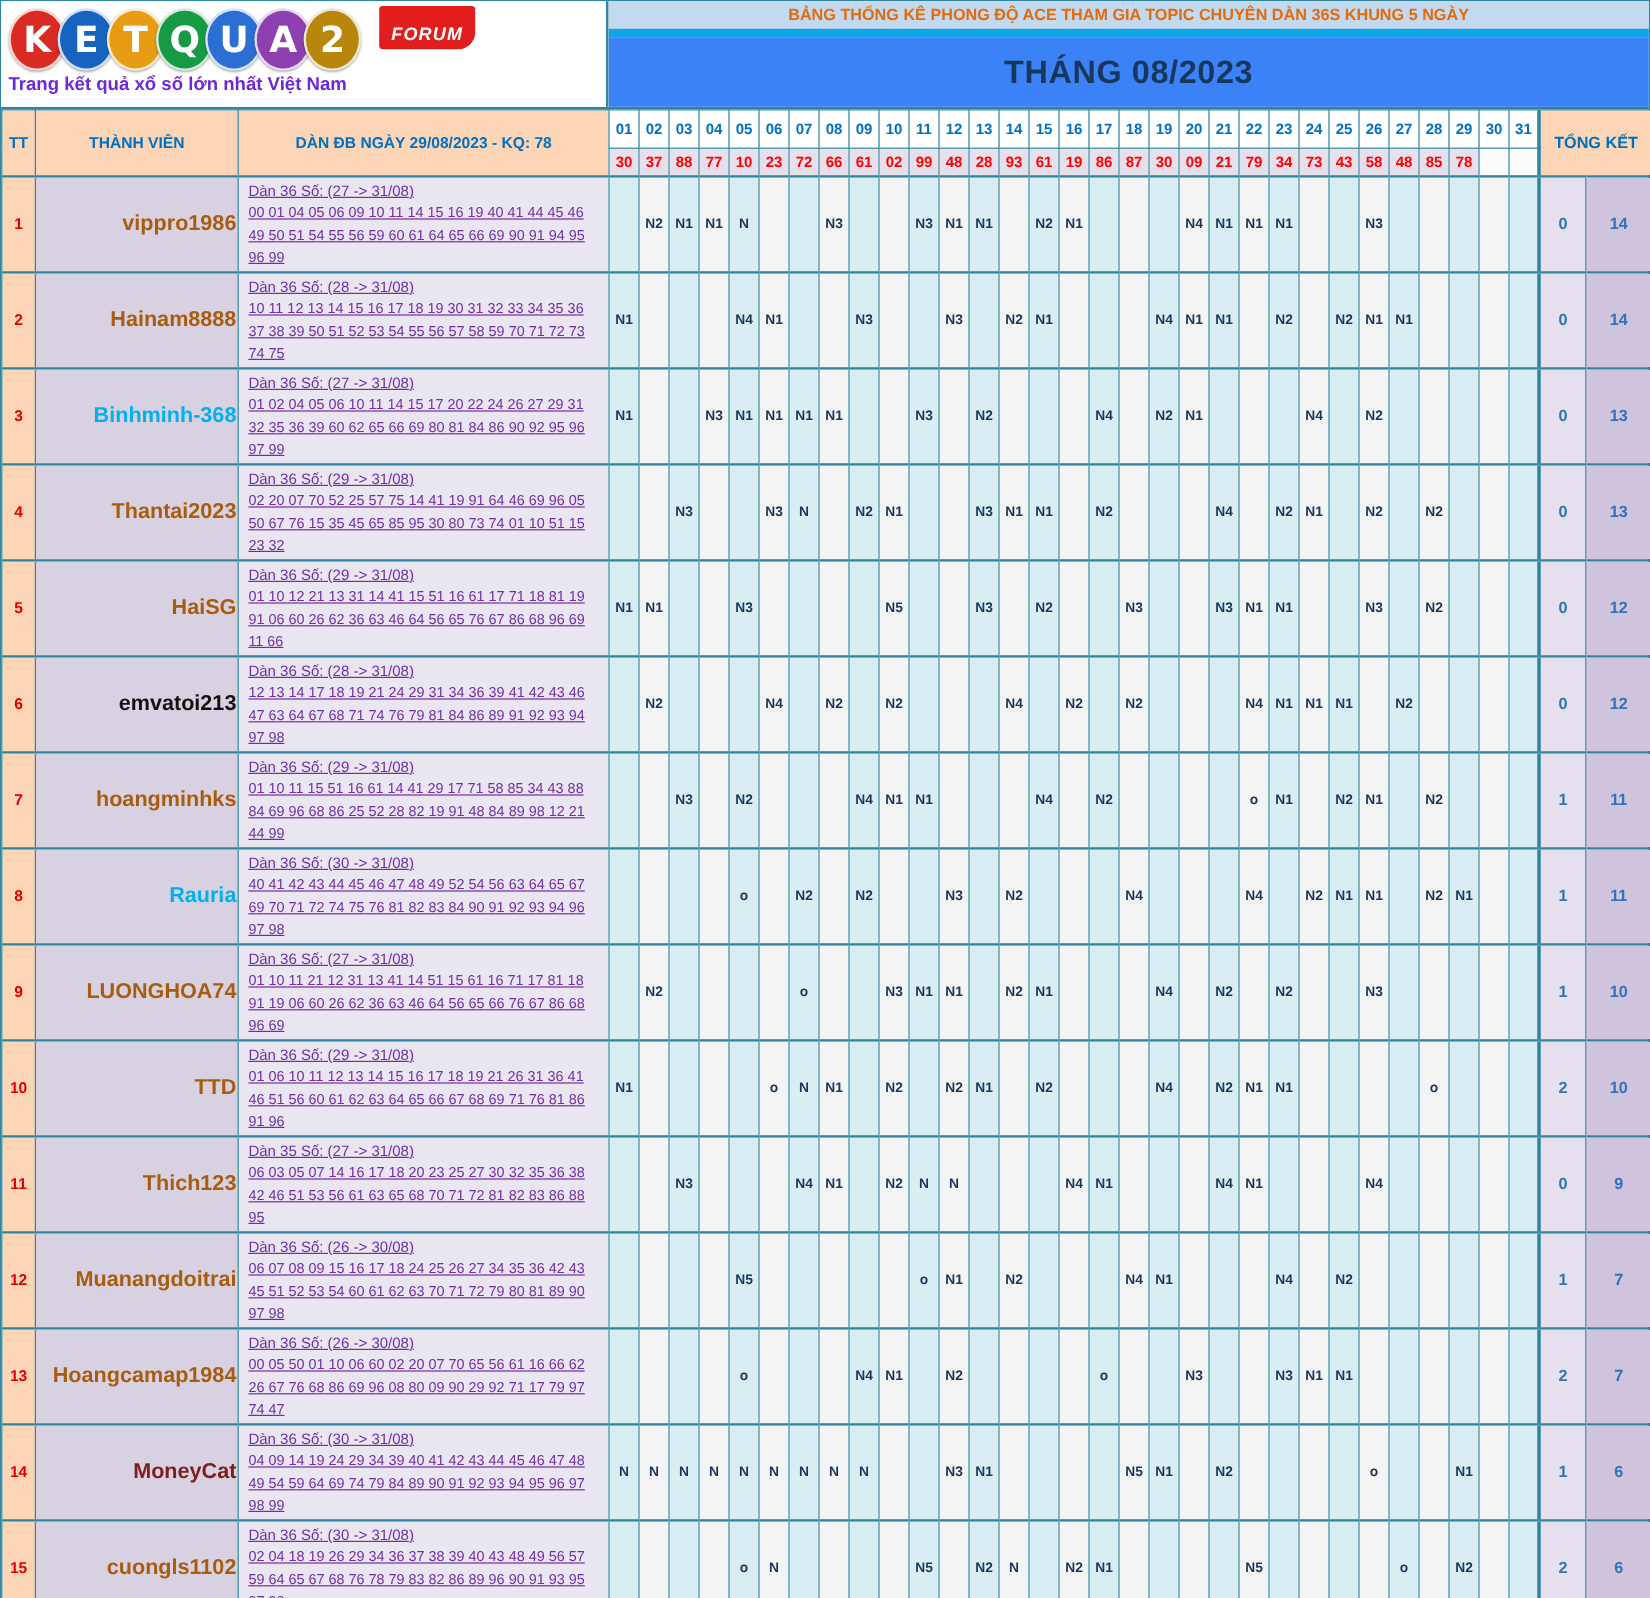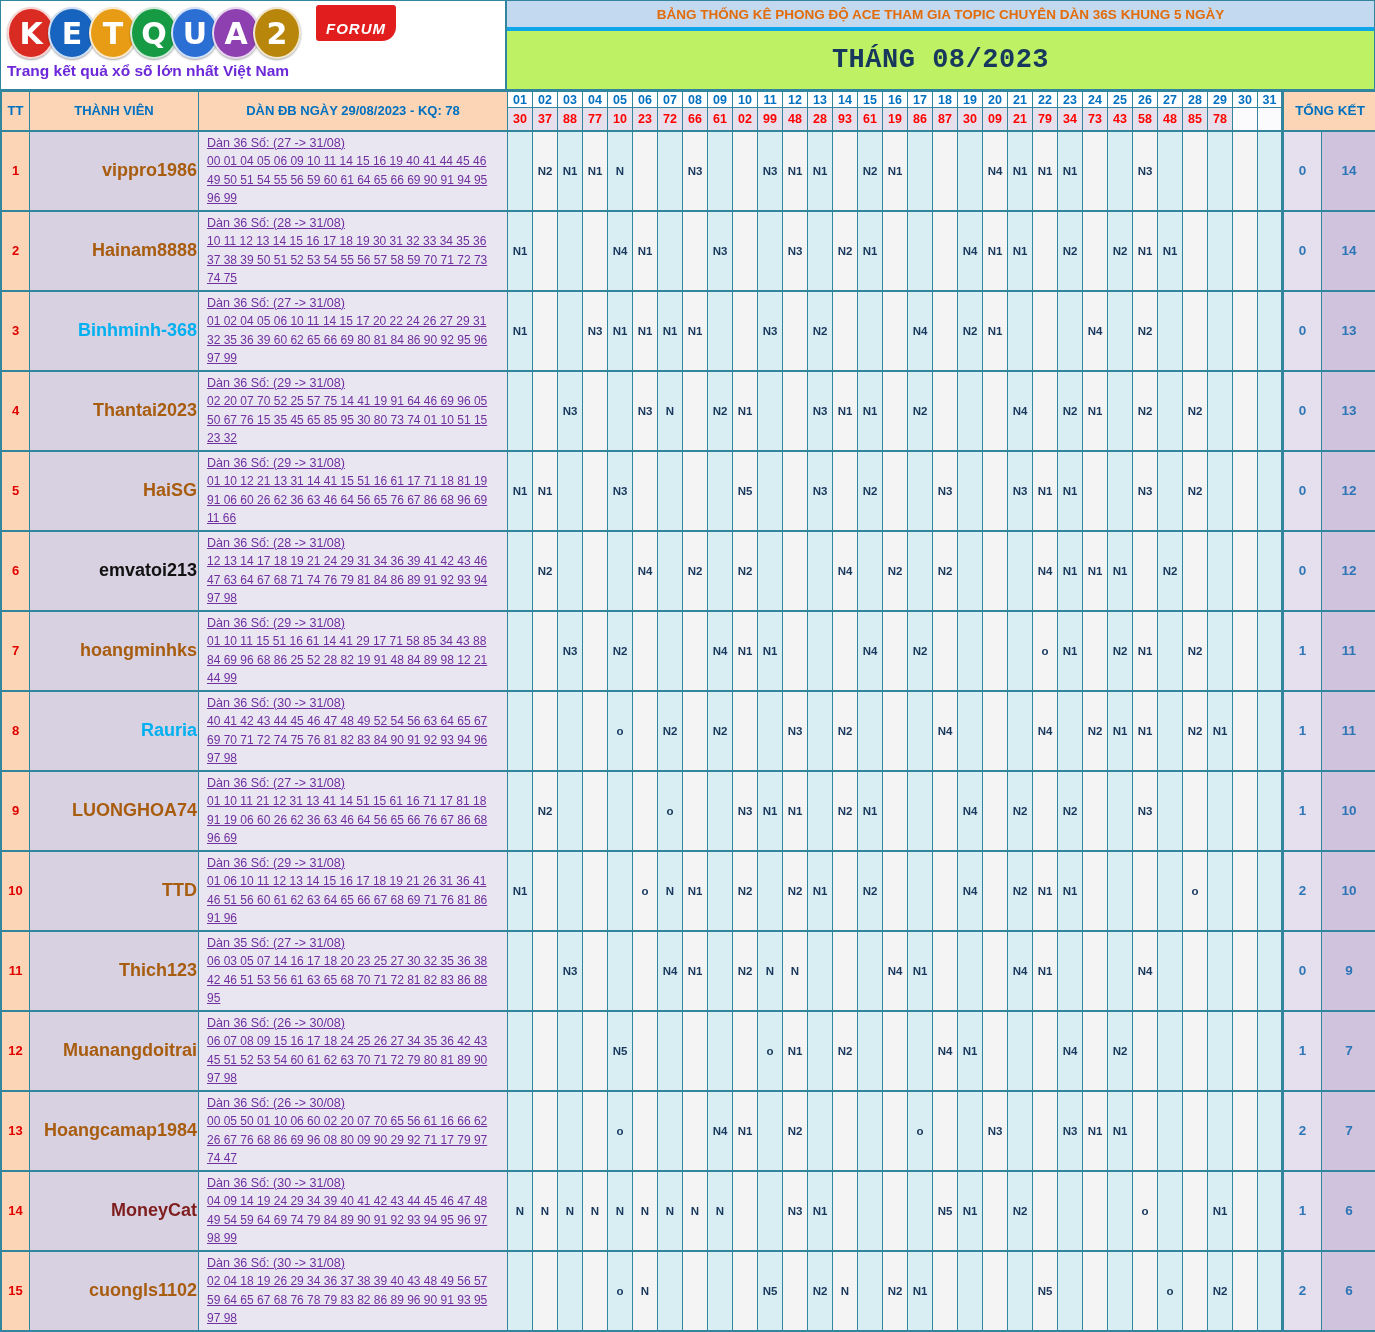--- a/index.html
+++ b/index.html
@@ -6,29 +6,29 @@
   #app{width:1375px;background:#fff;border:1px solid #31859c;box-sizing:border-box;}
 
   
   .top{display:flex;height:88px;border-bottom:2px solid #31859c;}
   .logo-box{width:506px;box-sizing:border-box;border-right:2px solid #31859c;background:#fff;position:relative;padding:4px 6px;}
   .letters{display:flex;align-items:center;height:52px;margin-top:2px;}
   .letters span{display:inline-flex;align-items:center;justify-content:center;width:44px;height:48px;border-radius:50%;color:#fff;font-weight:bold;font-size:30px;margin-right:-7px;border:2px solid rgba(255,255,255,.8);box-shadow:0 1px 2px rgba(0,0,0,.35);font-family:"DejaVu Sans",sans-serif;}
   .badge{position:absolute;left:315px;top:4px;background:#e11d1d;color:#fff;font-style:italic;font-weight:bold;font-size:15px;padding:15px 10px 4px 10px;border-radius:3px 3px 14px 3px;letter-spacing:1px;}
   .tagline{font-size:15.5px;font-weight:bold;color:#6d28d9;margin-top:3px;white-space:nowrap;}
   .right-head{flex:1;display:flex;flex-direction:column;}
-  .bar-top{height:30px;box-sizing:border-box;background:#c3d9f0;border-bottom:4px solid #0ea5e9;display:flex;align-items:center;justify-content:center;color:#e26b0a;font-weight:bold;font-size:13.5px;}
-  .bar-title{flex:1;background:#bef264;display:flex;align-items:center;justify-content:center;color:#17375d;font-weight:bold;font-size:27px;letter-spacing:.5px;font-family:Liberation Mono, monospace;}
+  .bar-top{height:30px;box-sizing:border-box;background:#c3d9f0;border-bottom:7px solid #0ea5e9;display:flex;align-items:center;justify-content:center;color:#e26b0a;font-weight:bold;font-size:13.5px;}
+  .bar-title{flex:1;background:#3b82f6;display:flex;align-items:center;justify-content:center;color:#17375d;font-weight:bold;font-size:27px;letter-spacing:.5px;}
 
   
   table{border-collapse:collapse;table-layout:fixed;width:1375px;}
   td{border:1px solid #31859c;box-sizing:border-box;overflow:hidden;}
   thead td{text-align:center;}
   .hd{background:#fbd5b5;color:#0070c0;font-weight:bold;font-size:13px;}
-  .day-h{background:#fff;color:#0070c0;font-weight:bold;font-size:12.5px;height:16px;padding:0;}
+  .day-h{background:#fff;color:#0070c0;font-weight:bold;font-size:12.5px;height:32px;padding:0;}
   .kq{background:#e5e0ec;color:#f00;font-weight:bold;font-size:12.5px;height:23px;padding:0;}
   .kq-empty{background:#fbfbfd;}
   .tk-h{background:#fbd5b5;color:#0070c0;font-weight:bold;font-size:13.5px;}
 
   tr.member td{border-top:2px solid #31859c;height:80px;}
   .tt{background:#fbd5b5;color:#e00000;font-weight:bold;font-size:13px;text-align:center;}
   .name{background:#d8d1e2;font-weight:bold;font-size:18px;text-align:right;}
   .dan{background:#e9e5f1;color:#7030a0;font-size:12px;line-height:18.5px;padding:2px 4px 2px 8px;vertical-align:top;text-align:left;text-decoration:underline;}
   .dan-t{font-size:12.5px;}
   .day{font-size:11.5px;font-weight:bold;color:#17375d;text-align:center;padding:0;}

